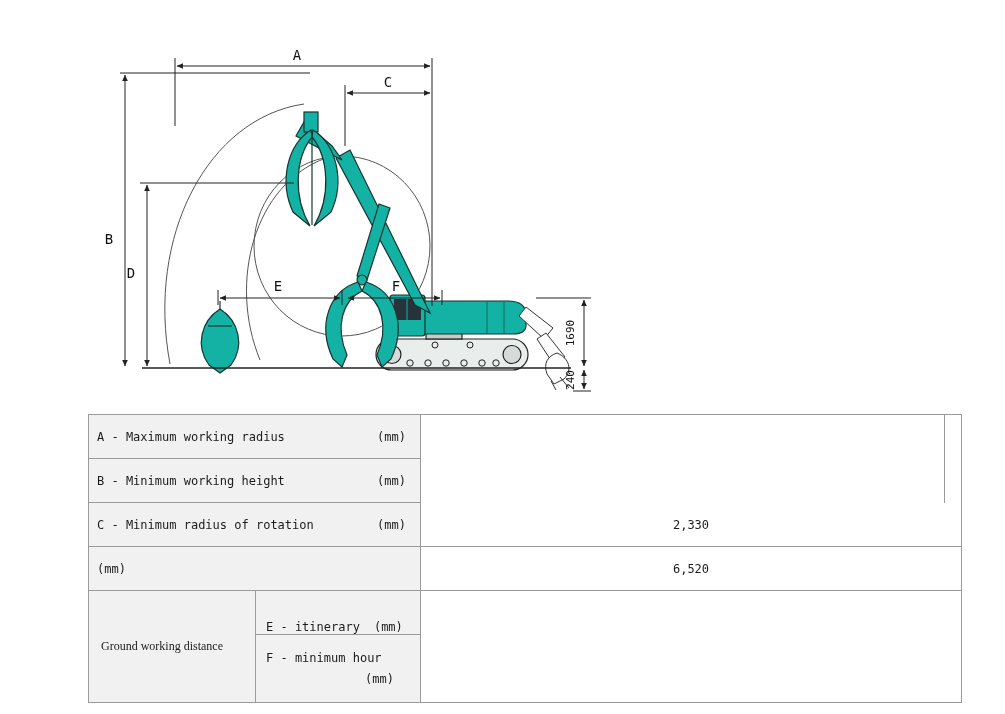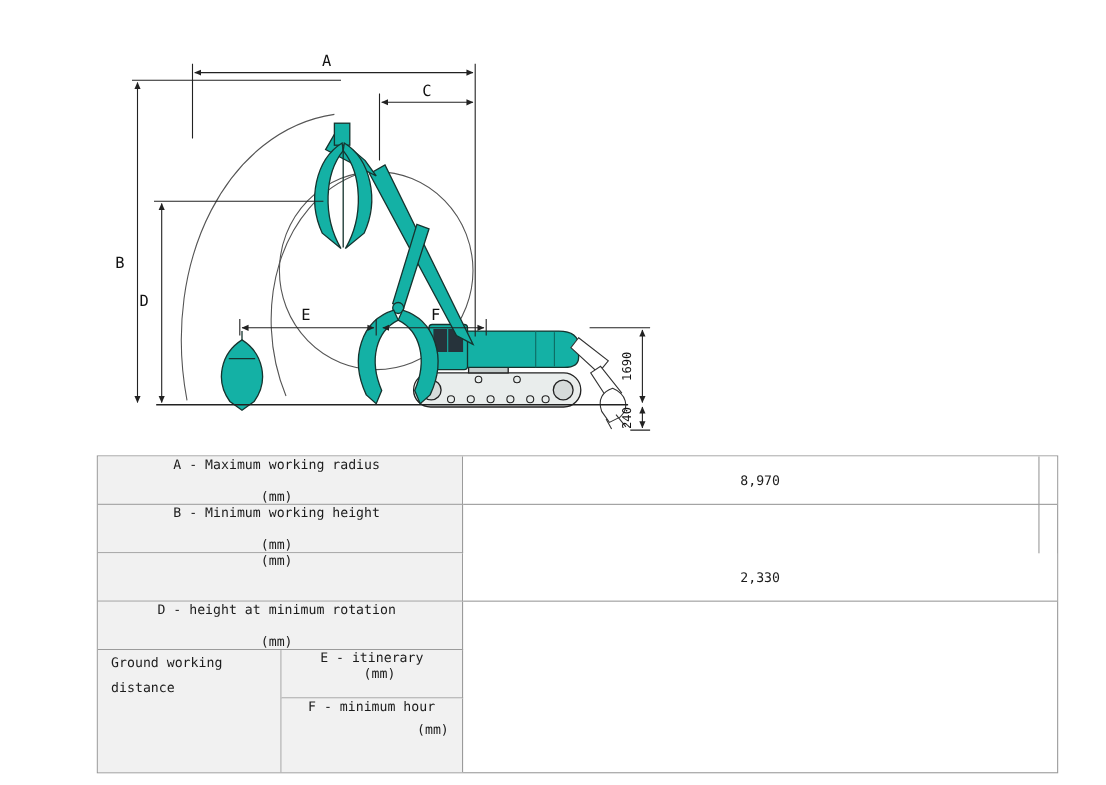--- a/index.html
+++ b/index.html
@@ -25,21 +25,20 @@
     grid-template-rows:repeat(5, 44px) 1fr;
     border:1px solid #9b9b9b;
     font-size:12px;
     background:#fff;
   }
   .cell {
     border-right:1px solid #9b9b9b;
     border-bottom:1px solid #9b9b9b;
     display:flex; align-items:center;
     overflow:hidden;
-    flex-direction:column;
   }
   .c12 { grid-column:1/3; }
   .c1  { grid-column:1; }
   .c2  { grid-column:2; }
   .c3  { grid-column:3; }
   .r1{grid-row:1} .r2{grid-row:2} .r3{grid-row:3} .r4{grid-row:4} .r5{grid-row:5} .r6{grid-row:6}
   .label-cell {
     background:#f1f1f1;
     padding:0 14px 0 8px;
     justify-content:space-between;
@@ -48,28 +47,30 @@
     background:#fff;
     justify-content:center;
     border-right:none;
   }
   .group-cell {
     grid-row:5/7;
     background:#f1f1f1;
     padding:0 12px;
     border-bottom:none;
     line-height:1.95;
+    font-family:Liberation Serif, serif;
   }
   .sub-label {
     background:#f1f1f1;
     padding:0 10px;
+    align-items:flex-end;
   }
   .e-cell .unit { margin-left:14px; }
   .f-cell { align-items:center; }
-  .f-inner { width:100%;margin-left:28px; }
+  .f-inner { width:100%; }
   .f-inner .unit { display:block; text-align:right; padding-right:16px; margin-top:7px; }
   .no-b { border-bottom:none; }
   .notch {
     position:absolute; top:0; right:16px; width:1px; height:88px;
     background:#9b9b9b;
   }
 </style>
 </head>
 <body>
 
@@ -192,36 +193,36 @@
     </svg>
   </div>
 
   <div class="spec-table" style="position:absolute;">
     <div class="notch"></div>
 
     <div class="cell c12 r1 label-cell">
       <span>A - Maximum working radius</span>
       <span class="unit">(mm)</span>
     </div>
-    <div class="cell c3 r1 value-cell">8,970</div>
 
     <div class="cell c12 r2 label-cell">
       <span>B - Minimum working height</span>
       <span class="unit">(mm)</span>
     </div>
 
     <div class="cell c12 r3 label-cell">
+      <span>C - Minimum radius of rotation</span>
       <span class="unit">(mm)</span>
     </div>
     <div class="cell c3 r3 value-cell">2,330</div>
 
     <div class="cell c12 r4 label-cell">
-      <span>D - height at minimum rotation</span>
-      <span class="unit">(mm)</span>
-    </div>
+      <span class="unit">(mm)</span>
+    </div>
+    <div class="cell c3 r4 value-cell">6,520</div>
 
     <div class="cell c1 group-cell">
       <span>Ground working distance</span>
     </div>
 
     <div class="cell c2 r5 sub-label e-cell">
       <span>E - itinerary</span>
       <span class="unit">(mm)</span>
     </div>
 

